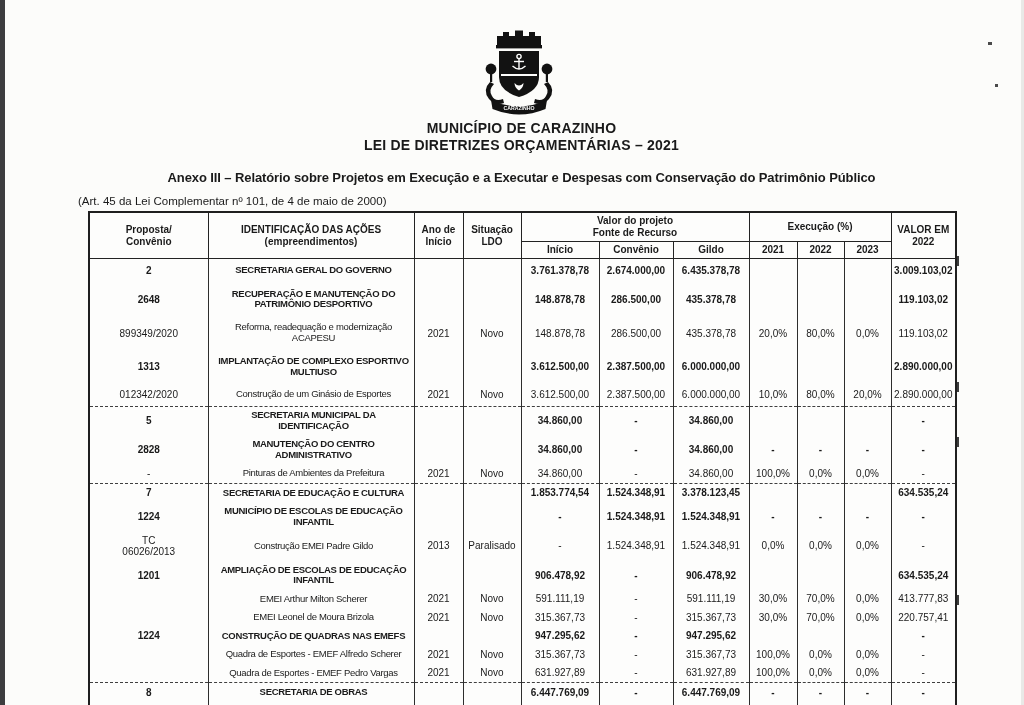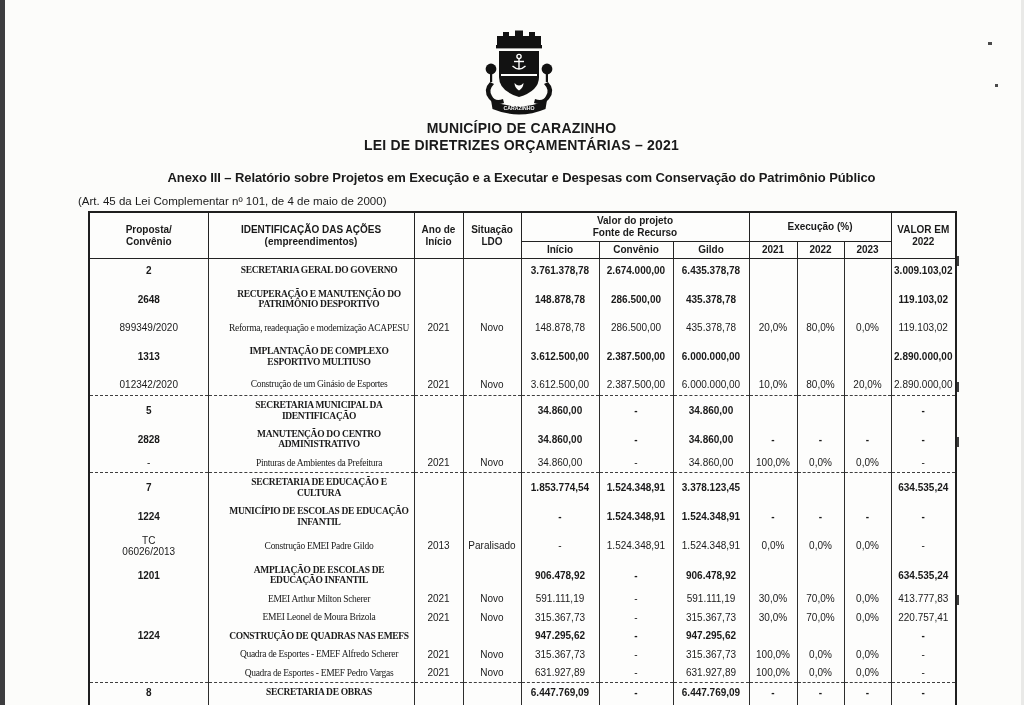--- a/index.html
+++ b/index.html
@@ -30,21 +30,21 @@
   .ldo-table{position:absolute;left:88px;top:211px;width:867px;border-collapse:collapse;table-layout:fixed;
     border:2px solid #1f1f1f;border-bottom:none;background:#fdfdfc;}
   .ldo-table th{border:1.3px solid #232323;font-weight:700;font-size:10px;white-space:pre-line;
     padding:2px 1px;line-height:1.2;vertical-align:middle;text-align:center;}
   .ldo-table thead{border-bottom:1.6px solid #1f1f1f;}
   .ldo-table td{border-left:1.1px solid #2d2d2d;border-right:1.1px solid #2d2d2d;border-top:none;border-bottom:none;
     font-size:10px;padding:3.5px 2px;text-align:center;vertical-align:middle;line-height:1.15;white-space:pre-line;}
   tr.sep td{border-top:1.4px dashed #3f3f3f;}
   tr.sec td, tr.prog td{font-weight:700;}
   tr.proj td{font-weight:400;}
-  td.acao{font-size:9.5px;letter-spacing:-.3px;padding-left:20px;padding-right:4px;font-family:Liberation Serif, serif;}
+  td.acao{font-size:9.5px;letter-spacing:-.3px;padding-left:9px;padding-right:4px;}
   tr.loose td{padding-top:6px;padding-bottom:6px;}
   tr.loose2 td{padding-top:5px;padding-bottom:5px;}
 </style>
 </head>
 <body>
 
 <div id="page">
 
   <div class="left-strip"></div>
   <div class="right-strip"></div>

